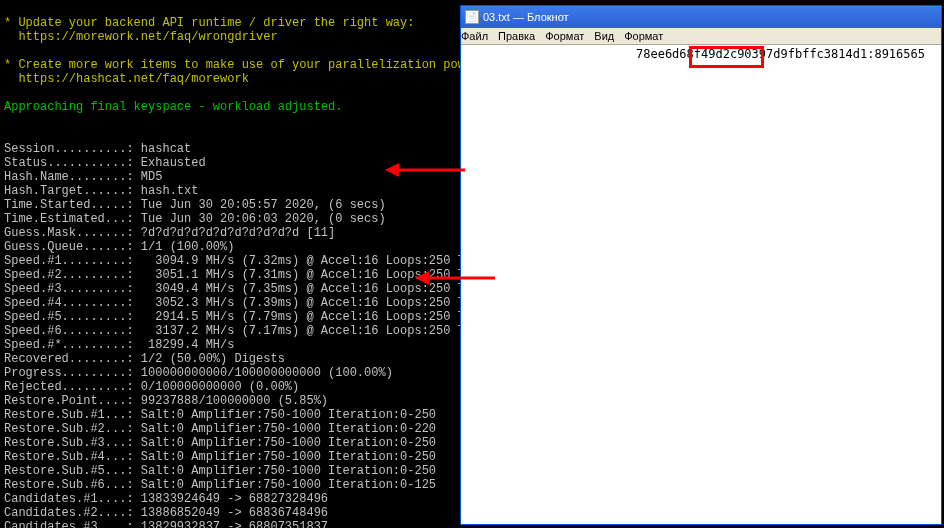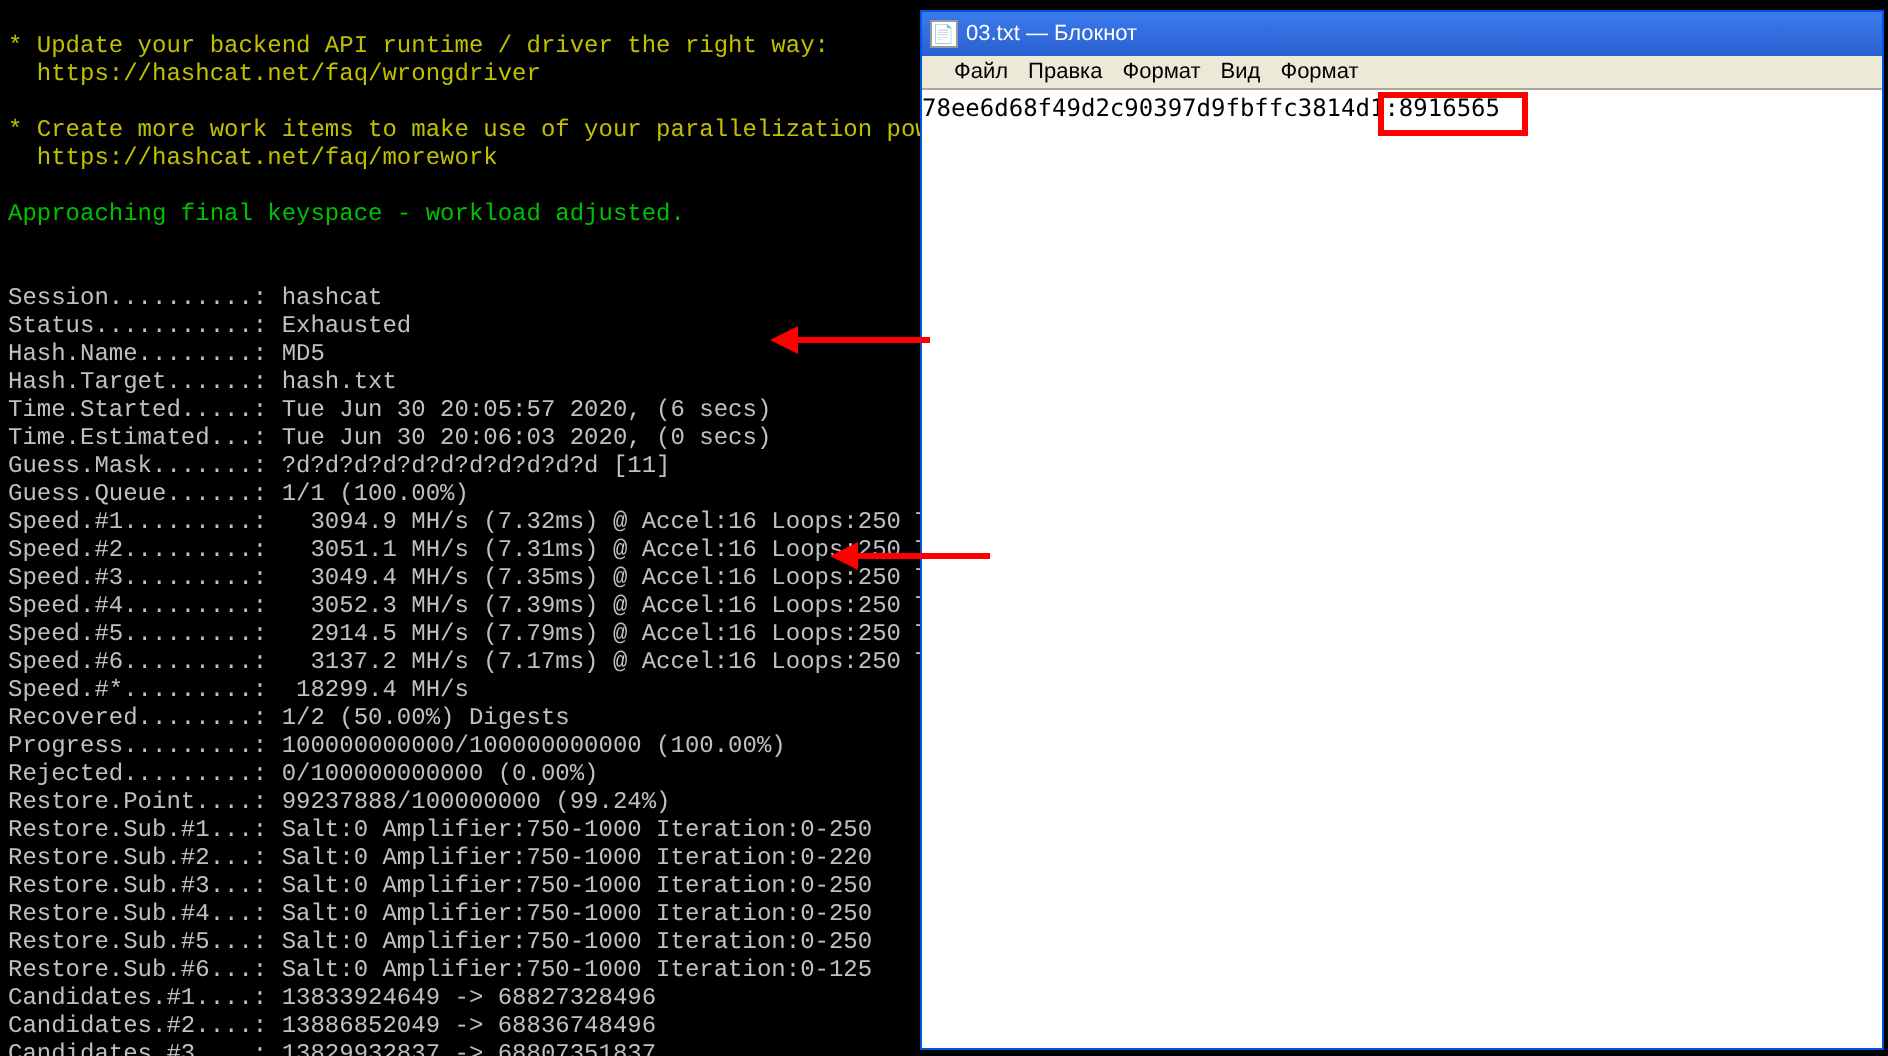--- a/index.html
+++ b/index.html
@@ -50,51 +50,52 @@
   }
   .np-title .icon {
     width: 14px; height: 14px;
     background: #fff;
     border: 1px solid #999;
     display: flex; align-items: center; justify-content: center;
     font-size: 9px; color: #333;
   }
   .np-menu {
     background: #ece9d8;
-    padding: 2px 16px;
+    padding: 2px 0;
     display: flex;
     gap: 10px;
     border-bottom: 1px solid #aca899;
   }
   .np-menu span { cursor: default; }
   .np-body {
     flex: 1;
     background: #fff;
-    padding: 2px 0;
+    padding: 2px 16px;
     font-family: "Lucida Console", monospace;
     font-size: 12px;
     position: relative;
+    text-align: right;
   }
   .np-body .hashline { white-space: nowrap; }
   .redbox {
     position: absolute;
     border: 3px solid #ff0000;
     pointer-events: none;
   }
   .arrow {
     position: absolute;
     pointer-events: none;
   }
 </style>
 </head>
 <body>
 
 <div class="terminal">
 <span class="yel">* Update your backend API runtime / driver the right way:</span>
-<span class="yel">  https://hashcat.net/faq/wrongdriver</span>
+<span class="yel">  https://morework.net/faq/wrongdriver</span>
 
 <span class="yel">* Create more work items to make use of your parallelization powe</span>
 <span class="yel">  https://hashcat.net/faq/morework</span>
 
 <span class="grn">Approaching final keyspace - workload adjusted.</span>
 
 
 <span>Session..........: hashcat</span>
 <span>Status...........: Exhausted</span>
 <span>Hash.Name........: MD5</span>
@@ -106,21 +107,21 @@
 <span>Speed.#1.........:   3094.9 MH/s (7.32ms) @ Accel:16 Loops:250 Thr</span>
 <span>Speed.#2.........:   3051.1 MH/s (7.31ms) @ Accel:16 Loops:250 Thr</span>
 <span>Speed.#3.........:   3049.4 MH/s (7.35ms) @ Accel:16 Loops:250 Thr</span>
 <span>Speed.#4.........:   3052.3 MH/s (7.39ms) @ Accel:16 Loops:250 Thr</span>
 <span>Speed.#5.........:   2914.5 MH/s (7.79ms) @ Accel:16 Loops:250 Thr</span>
 <span>Speed.#6.........:   3137.2 MH/s (7.17ms) @ Accel:16 Loops:250 Thr</span>
 <span>Speed.#*.........:  18299.4 MH/s</span>
 <span>Recovered........: 1/2 (50.00%) Digests</span>
 <span>Progress.........: 100000000000/100000000000 (100.00%)</span>
 <span>Rejected.........: 0/100000000000 (0.00%)</span>
-<span>Restore.Point....: 99237888/100000000 (99.24%)</span>
+<span>Restore.Point....: 99237888/100000000 (5.85%)</span>
 <span>Restore.Sub.#1...: Salt:0 Amplifier:750-1000 Iteration:0-250</span>
 <span>Restore.Sub.#2...: Salt:0 Amplifier:750-1000 Iteration:0-220</span>
 <span>Restore.Sub.#3...: Salt:0 Amplifier:750-1000 Iteration:0-250</span>
 <span>Restore.Sub.#4...: Salt:0 Amplifier:750-1000 Iteration:0-250</span>
 <span>Restore.Sub.#5...: Salt:0 Amplifier:750-1000 Iteration:0-250</span>
 <span>Restore.Sub.#6...: Salt:0 Amplifier:750-1000 Iteration:0-125</span>
 <span>Candidates.#1....: 13833924649 -&gt; 68827328496</span>
 <span>Candidates.#2....: 13886852049 -&gt; 68836748496</span>
 <span>Candidates.#3....: 13829932837 -&gt; 68807351837</span>
 

